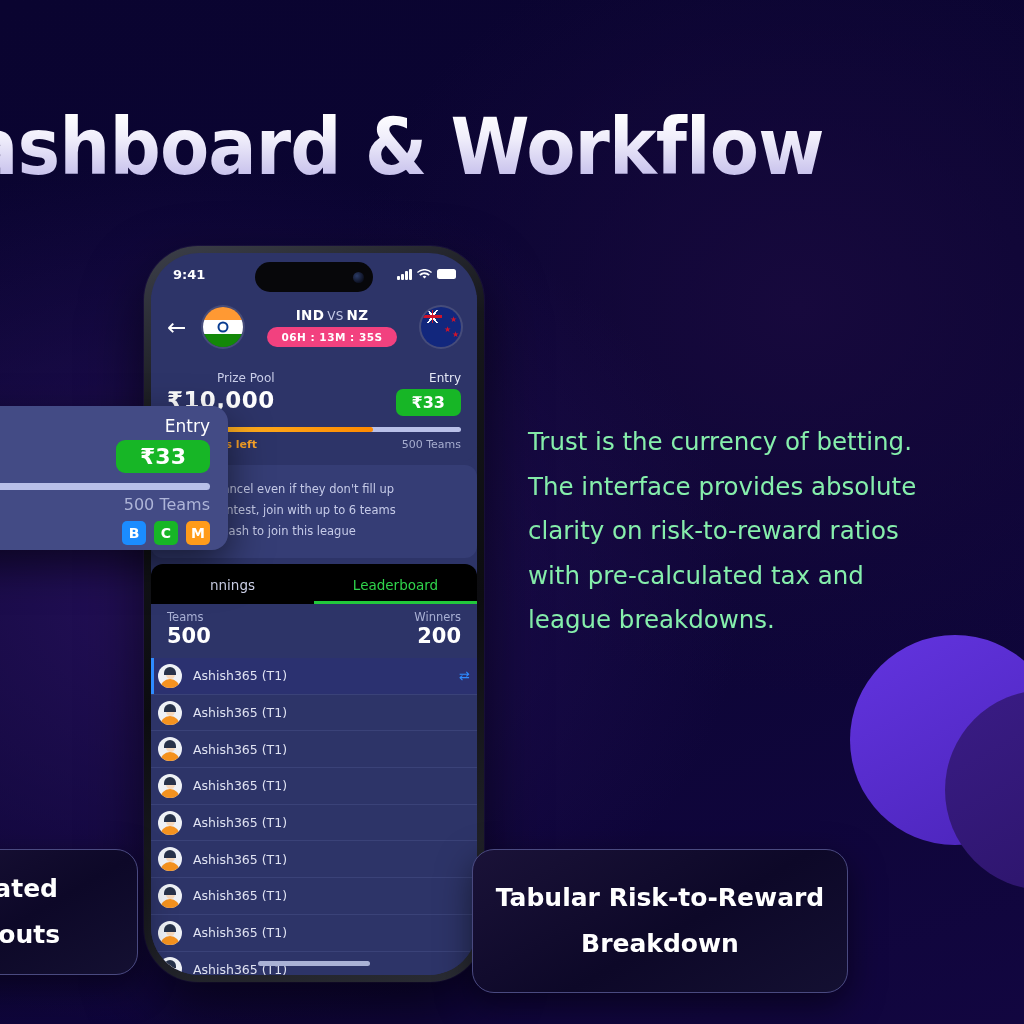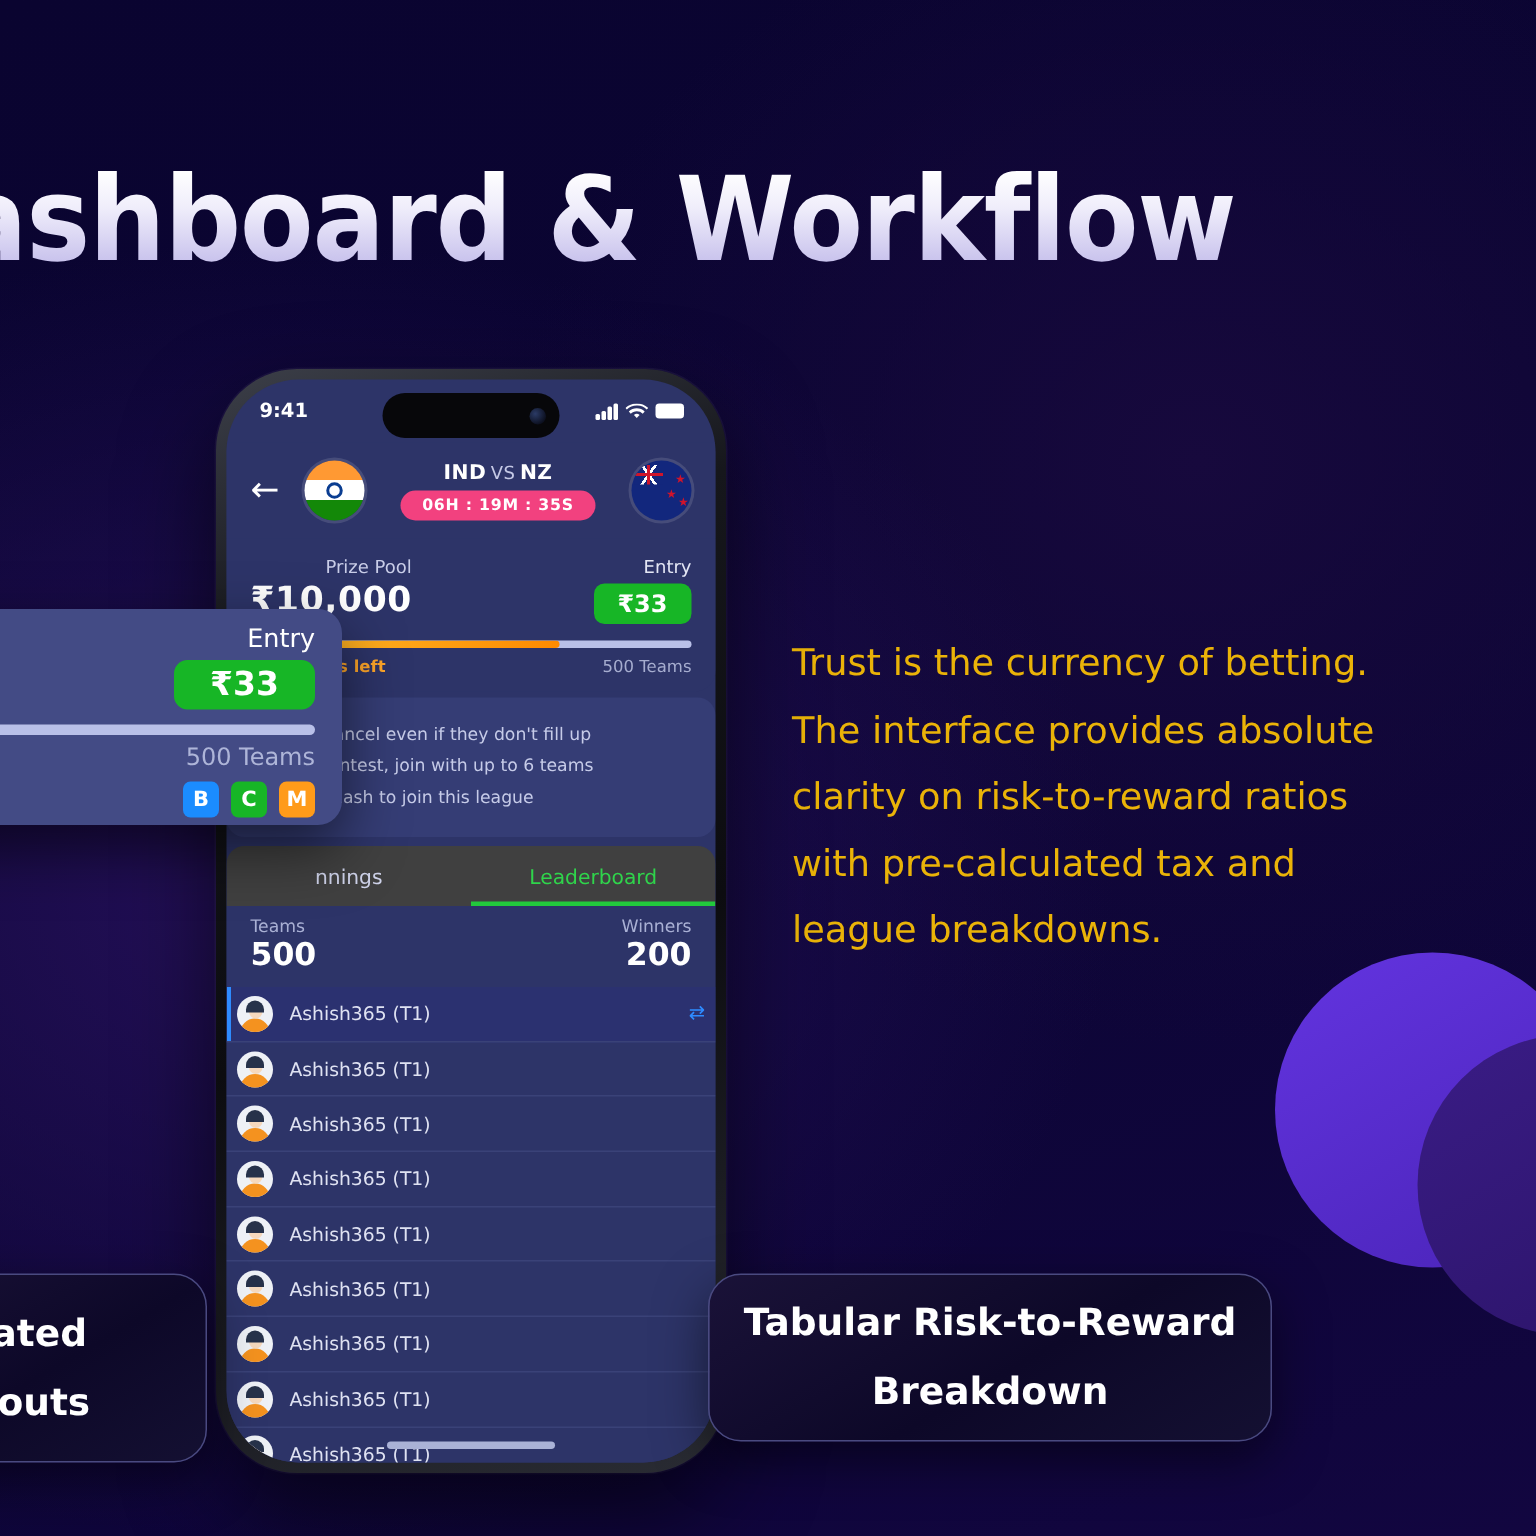--- a/index.html
+++ b/index.html
@@ -36,21 +36,21 @@
     transform:scaleX(0.92);
     transform-origin:left top;
     background:linear-gradient(180deg,#ffffff 12%,#f0eefb 40%,#b6aee6 100%);
     -webkit-background-clip:text; background-clip:text;
     color:transparent; -webkit-text-fill-color:transparent;
   }
 
   
   #body-copy{
     position:absolute; left:528px; top:420px; width:430px;
-    color:#eab308; font-size:24.5px; line-height:44.5px;
+    color:#86efac; font-size:24.5px; line-height:44.5px;
     font-family:"DejaVu Sans", sans-serif; font-weight:400;
   }
   #body-copy p{ margin:0; }
 
   
   #phone{
     position:absolute; left:144px; top:246px;
     width:340px; height:736px;
     border-radius:54px;
     background:linear-gradient(160deg,#3c3f49 0%,#16171c 22%,#0c0c10 55%,#2a2c34 100%);
@@ -140,21 +140,21 @@
   #info-block{
     position:relative; z-index:10;
     background:#353d75; padding:14px 16px 16px; margin-top:4px;
     border-radius:12px;
   }
   .info-line{ color:#c6cbe8; font-size:11.5px; line-height:21px; }
 
   
   #tabs{
     position:relative; z-index:10;
-    display:flex; background:#404040; margin-top:6px;
+    display:flex; background:#000000; margin-top:6px;
     border-radius:12px 12px 0 0; overflow:hidden;
   }
   .tab{ flex:1; text-align:center; padding:13px 0 11px; font-size:13.5px; color:#cfd3ea; }
   .tab.active{ color:#2fd44b; box-shadow:inset 0 -3px 0 #22c93c; }
 
   
   #stats-row{
     position:relative; z-index:10;
     display:flex; justify-content:space-between; align-items:flex-end;
     background:#2d3468; padding:6px 16px 10px;
@@ -215,21 +215,21 @@
   
   .caption{
     position:absolute; z-index:70;
     border-radius:22px; border:1px solid #4a4a80;
     background:linear-gradient(150deg,#1a1238 0%,#0d0828 55%,#141032 100%);
     color:#fff; font-weight:bold; text-align:center;
     display:flex; align-items:center; justify-content:center;
     box-shadow:0 12px 34px rgba(0,0,0,.5);
   }
   #caption-left{ left:-112px; top:849px; width:250px; height:126px; font-size:25px; line-height:46px; }
-  #caption-right{ left:472px; top:849px; width:376px; height:112px; font-size:25px; line-height:46px;text-align:center; }
+  #caption-right{ left:472px; top:849px; width:376px; height:144px; font-size:25px; line-height:46px;text-align:center; }
 </style>
 </head>
 <body>
 
 <div id="bg-wash"></div>
 <div class="blob" id="blob-bright"></div>
 <div class="blob" id="blob-dark"></div>
 
 <div id="page-title">ashboard &amp; Workflow</div>
 
@@ -268,21 +268,21 @@
 
     <div id="match-header">
       <div id="back-arrow">←</div>
       <div class="flag" id="flag-ind">
           <div class="chakra"></div>
         </div>
       <div id="match-center">
         <div id="match-teams">
           <span>IND</span><span class="vs">VS</span><span>NZ</span>
         </div>
-        <div id="match-timer">06H : 19M : 35S</div>
+        <div id="match-timer">06H : 13M : 35S</div>
       </div>
       <div class="flag" id="flag-nz">
         <div class="uj"></div>
         <div class="st" style="right:6px;top:10px;">★</div>
         <div class="st" style="right:12px;top:20px;">★</div>
         <div class="st" style="right:4px;top:25px;">★</div>
       </div>
     </div>
 
     <div id="prize-card">

